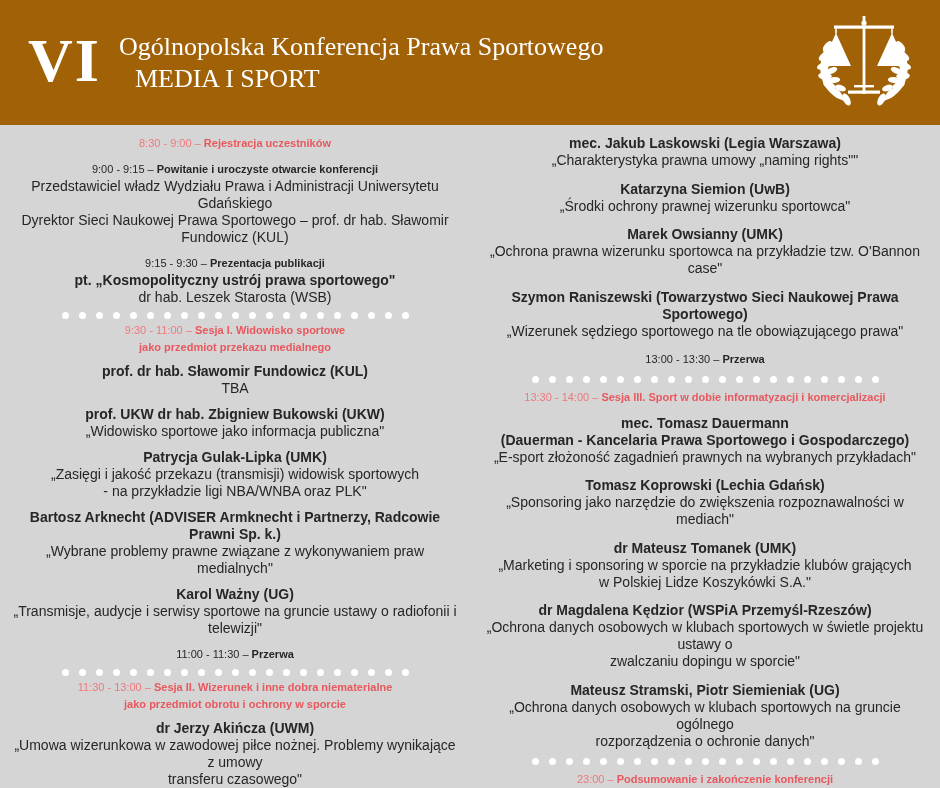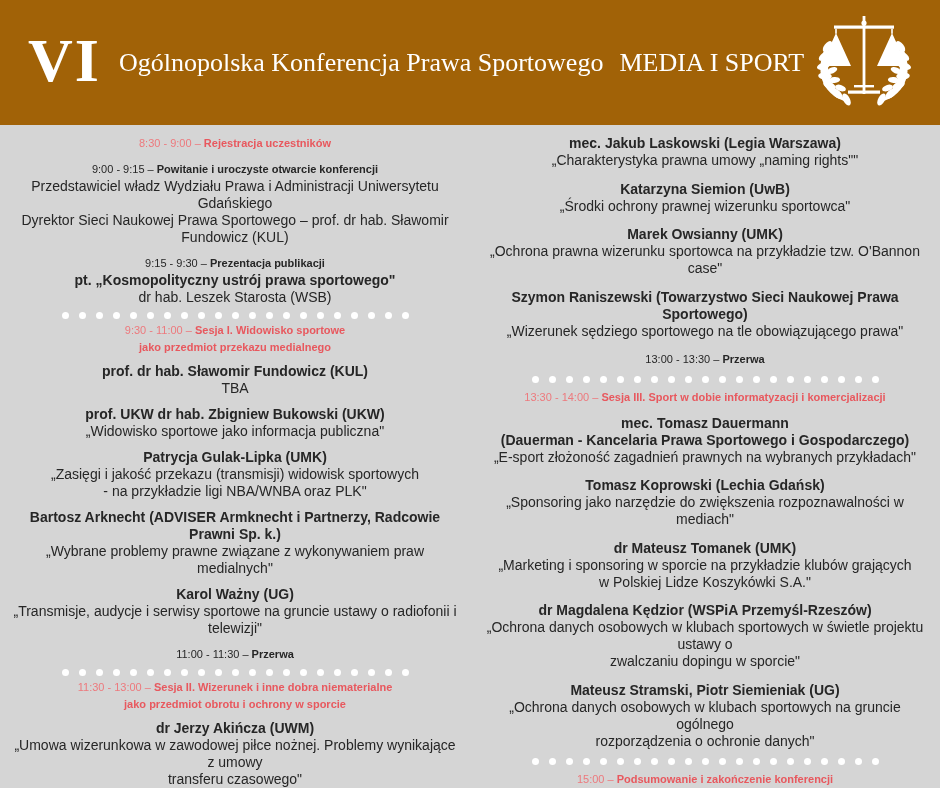--- a/index.html
+++ b/index.html
@@ -25,21 +25,21 @@
     font-family:"Liberation Serif", serif;
     color:#ffffff;
   }
   .roman{
     font-size:62px; font-weight:bold;
     letter-spacing:2px;
     line-height:1;
     padding-right:18px;
     padding-bottom:6px;
   }
-  .titles{ display:flex; flex-direction:row; justify-content:space-between; }
+  .titles{ display:flex; flex-direction:column; justify-content:space-between; }
   .title-line1{
     font-size:26px; line-height:1.22; white-space:nowrap;
   }
   .title-line2{
     font-size:26px; line-height:1.22; white-space:nowrap;margin-left:16px;
   }
   .logo{
     position:absolute; right:20px; top:6px;
     width:112px; height:112px;
   }
@@ -371,18 +371,18 @@
           <span></span>
           <span></span>
           <span></span>
           <span></span>
           <span></span>
           <span></span>
           <span></span>
         </div>
         <div class="spacer-xs"></div>
         <div class="block">
-          <div class="timeline red"><span class="t">15:00 – </span><span class="l">Podsumowanie i zakończenie konferencji</span></div>
+          <div class="timeline red"><span class="t">23:00 – </span><span class="l">Podsumowanie i zakończenie konferencji</span></div>
         </div>
       </div>
   </div>
 
 </div>
 
 </body></html>

